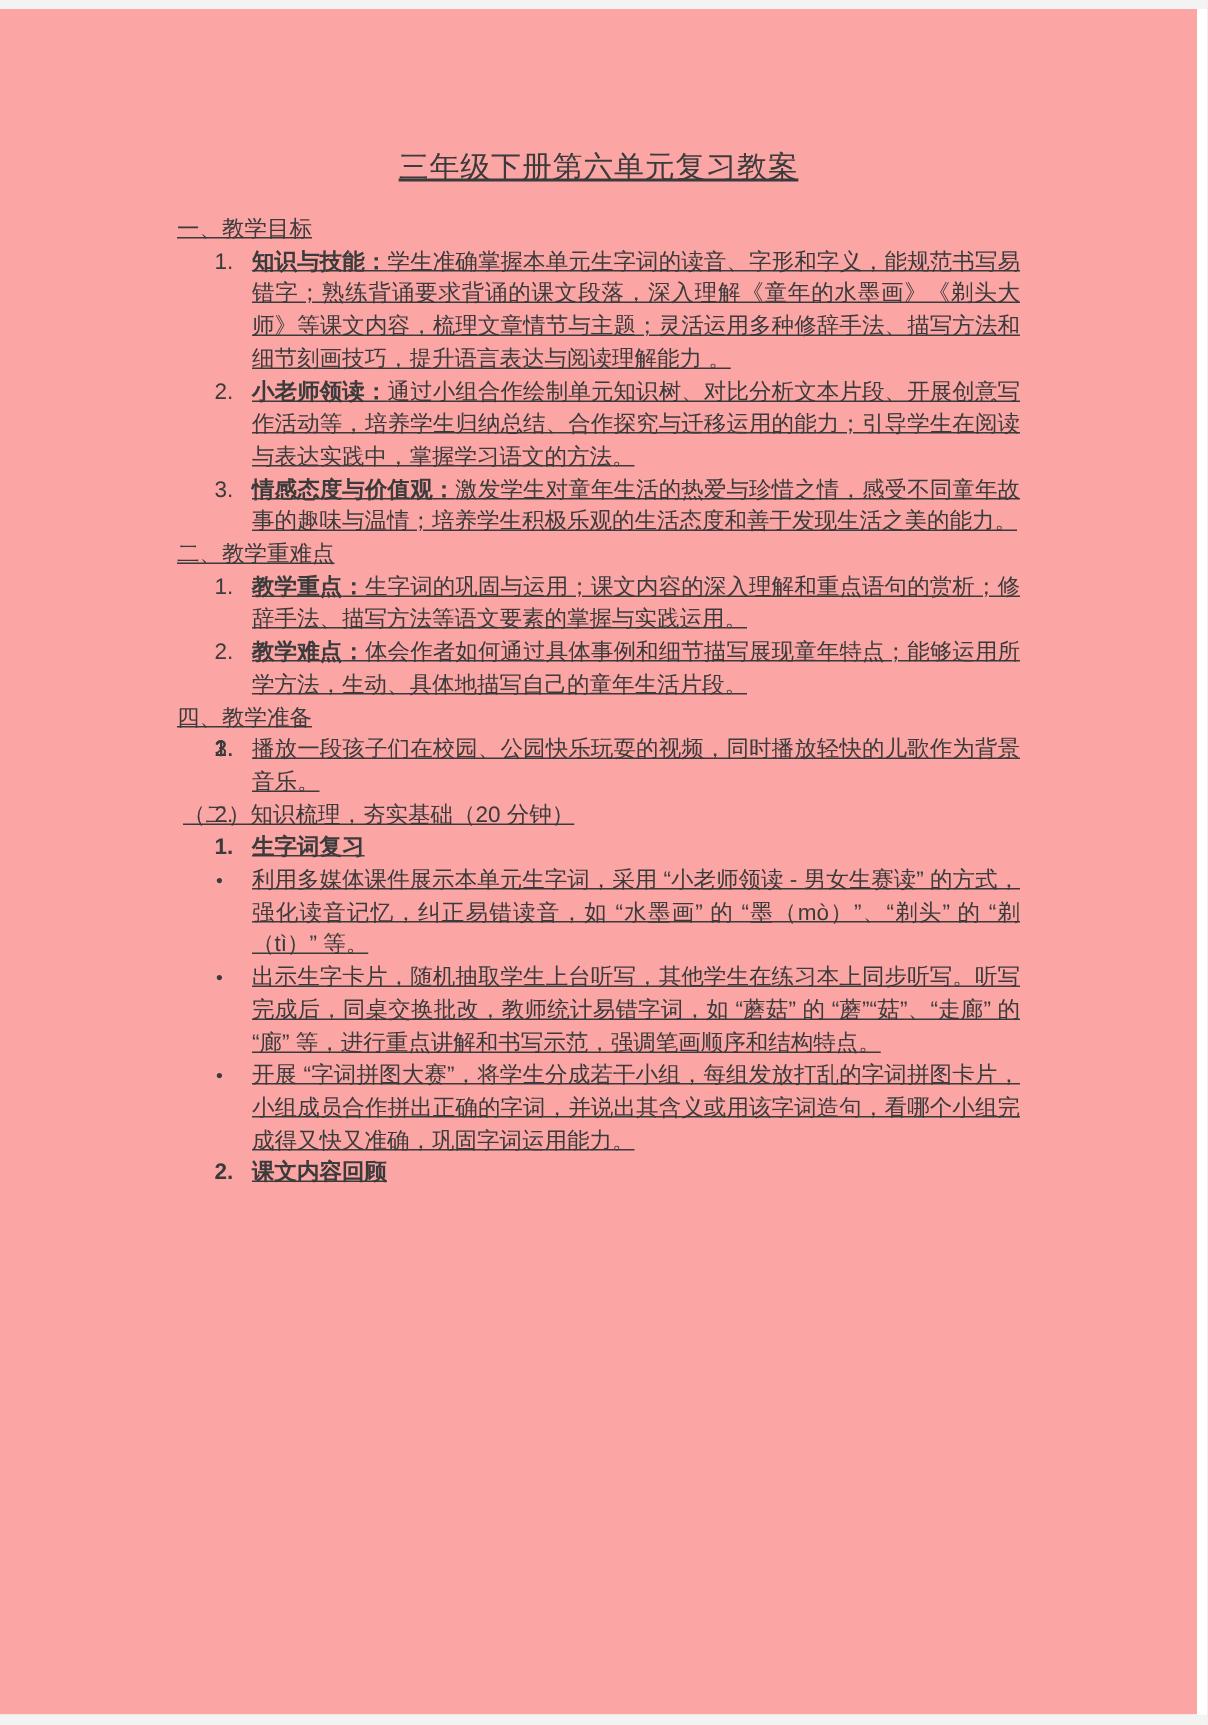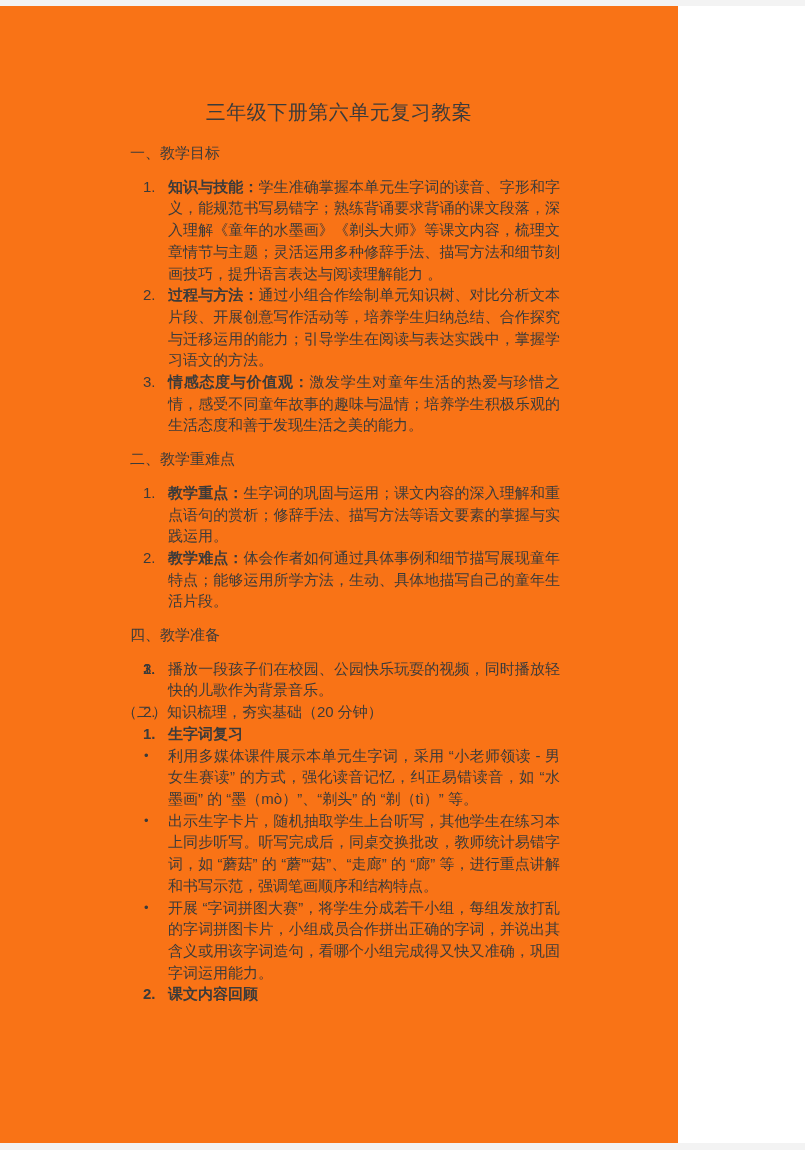--- a/index.html
+++ b/index.html
@@ -21,45 +21,46 @@
     width: 805px;
     background: #f3f3f3;
   }
   .page-gap.top { top: 0; height: 6px; }
   .page-gap.bottom { bottom: 0; height: 7px; }
 
   .page {
     position: absolute;
     top: 6px;
     left: 0;
-    width: 678px;
+    width: 798px;
     height: 1137px;
-    background: #f97316;
+    background: #fca5a5;
     box-sizing: border-box;
     padding: 92px 118px 0 118px;
+    text-decoration: underline;
   }
 
   .doc-title {
     font-size: 20px;
     line-height: 28px;
     text-align: center;
     margin: 0 0 16px 0;
     font-weight: 400;
     letter-spacing: 0.5px;
   }
 
   .body-text {
     font-size: 15px;
     line-height: 21.7px;
     text-align: justify;
   }
 
   .h2 {
     font-weight: 400;
-    margin: 12px;
+    margin: 0;
   }
 
   .oli {
     position: relative;
     padding-left: 50px;
     margin: 0;
   }
   .oli .marker {
     position: absolute;
     left: 25px;
@@ -97,21 +98,21 @@
   <div class="body-text">
 
     <p class="h2">一、教学目标</p>
 
     <div class="oli">
       <span class="marker">1.</span>
       <span class="b">知识与技能</span><span class="b">：</span><span>学生准确掌握本单元生字词的读音、字形和字义，能规范书写易错字；熟练背诵要求背诵的课文段落，深入理解《童年的水墨画》《剃头大师》等课文内容，梳理文章情节与主题；灵活运用多种修辞手法、描写方法和细节刻画技巧，提升语言表达与阅读理解能力 。</span>
     </div>
     <div class="oli">
       <span class="marker">2.</span>
-      <span class="b">过程与方法</span><span class="b">：</span><span>通过小组合作绘制单元知识树、对比分析文本片段、开展创意写作活动等，培养学生归纳总结、合作探究与迁移运用的能力；引导学生在阅读与表达实践中，掌握学习语文的方法。</span>
+      <span class="b">小老师领读</span><span class="b">：</span><span>通过小组合作绘制单元知识树、对比分析文本片段、开展创意写作活动等，培养学生归纳总结、合作探究与迁移运用的能力；引导学生在阅读与表达实践中，掌握学习语文的方法。</span>
     </div>
     <div class="oli">
       <span class="marker">3.</span>
       <span class="b">情感态度与价值观</span><span class="b">：</span><span>激发学生对童年生活的热爱与珍惜之情，感受不同童年故事的趣味与温情；培养学生积极乐观的生活态度和善于发现生活之美的能力。</span>
     </div>
 
     <p class="h2">二、教学重难点</p>
 
     <div class="oli">
       <span class="marker">1.</span>

